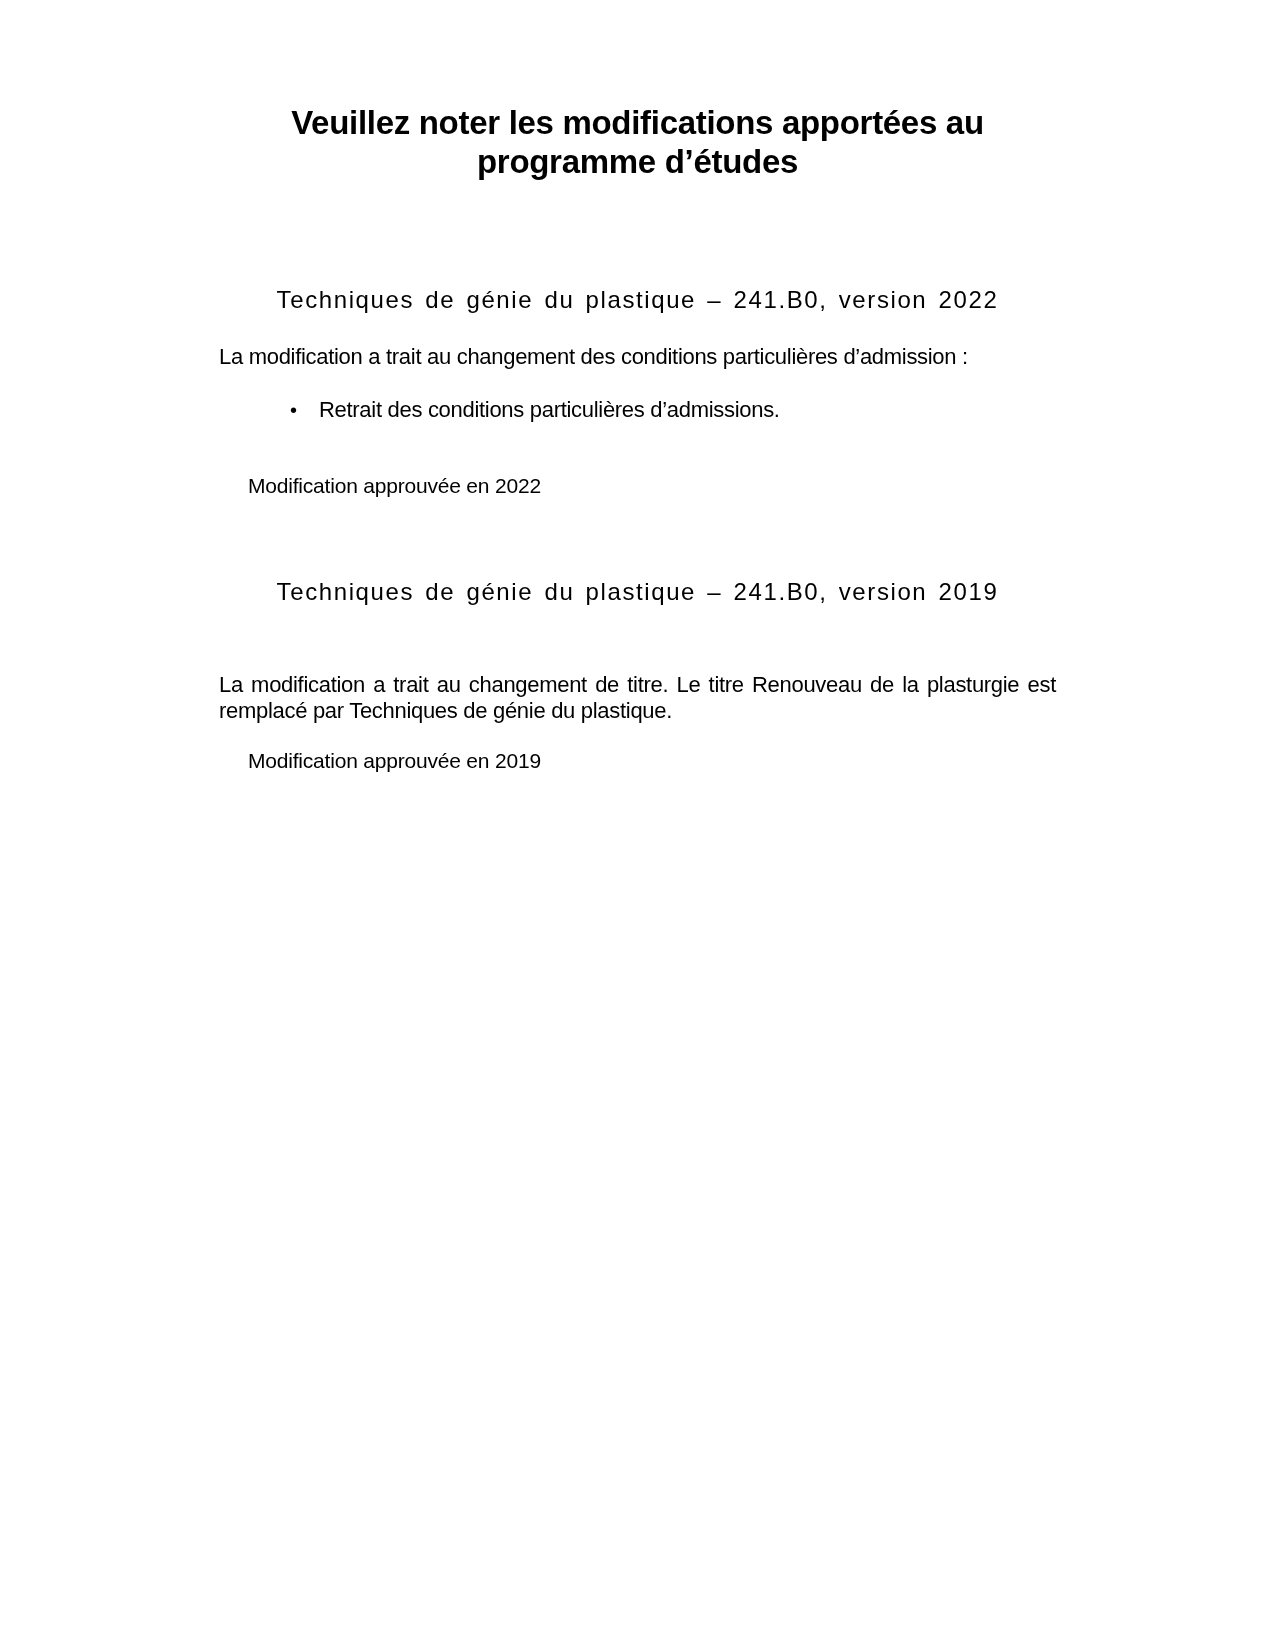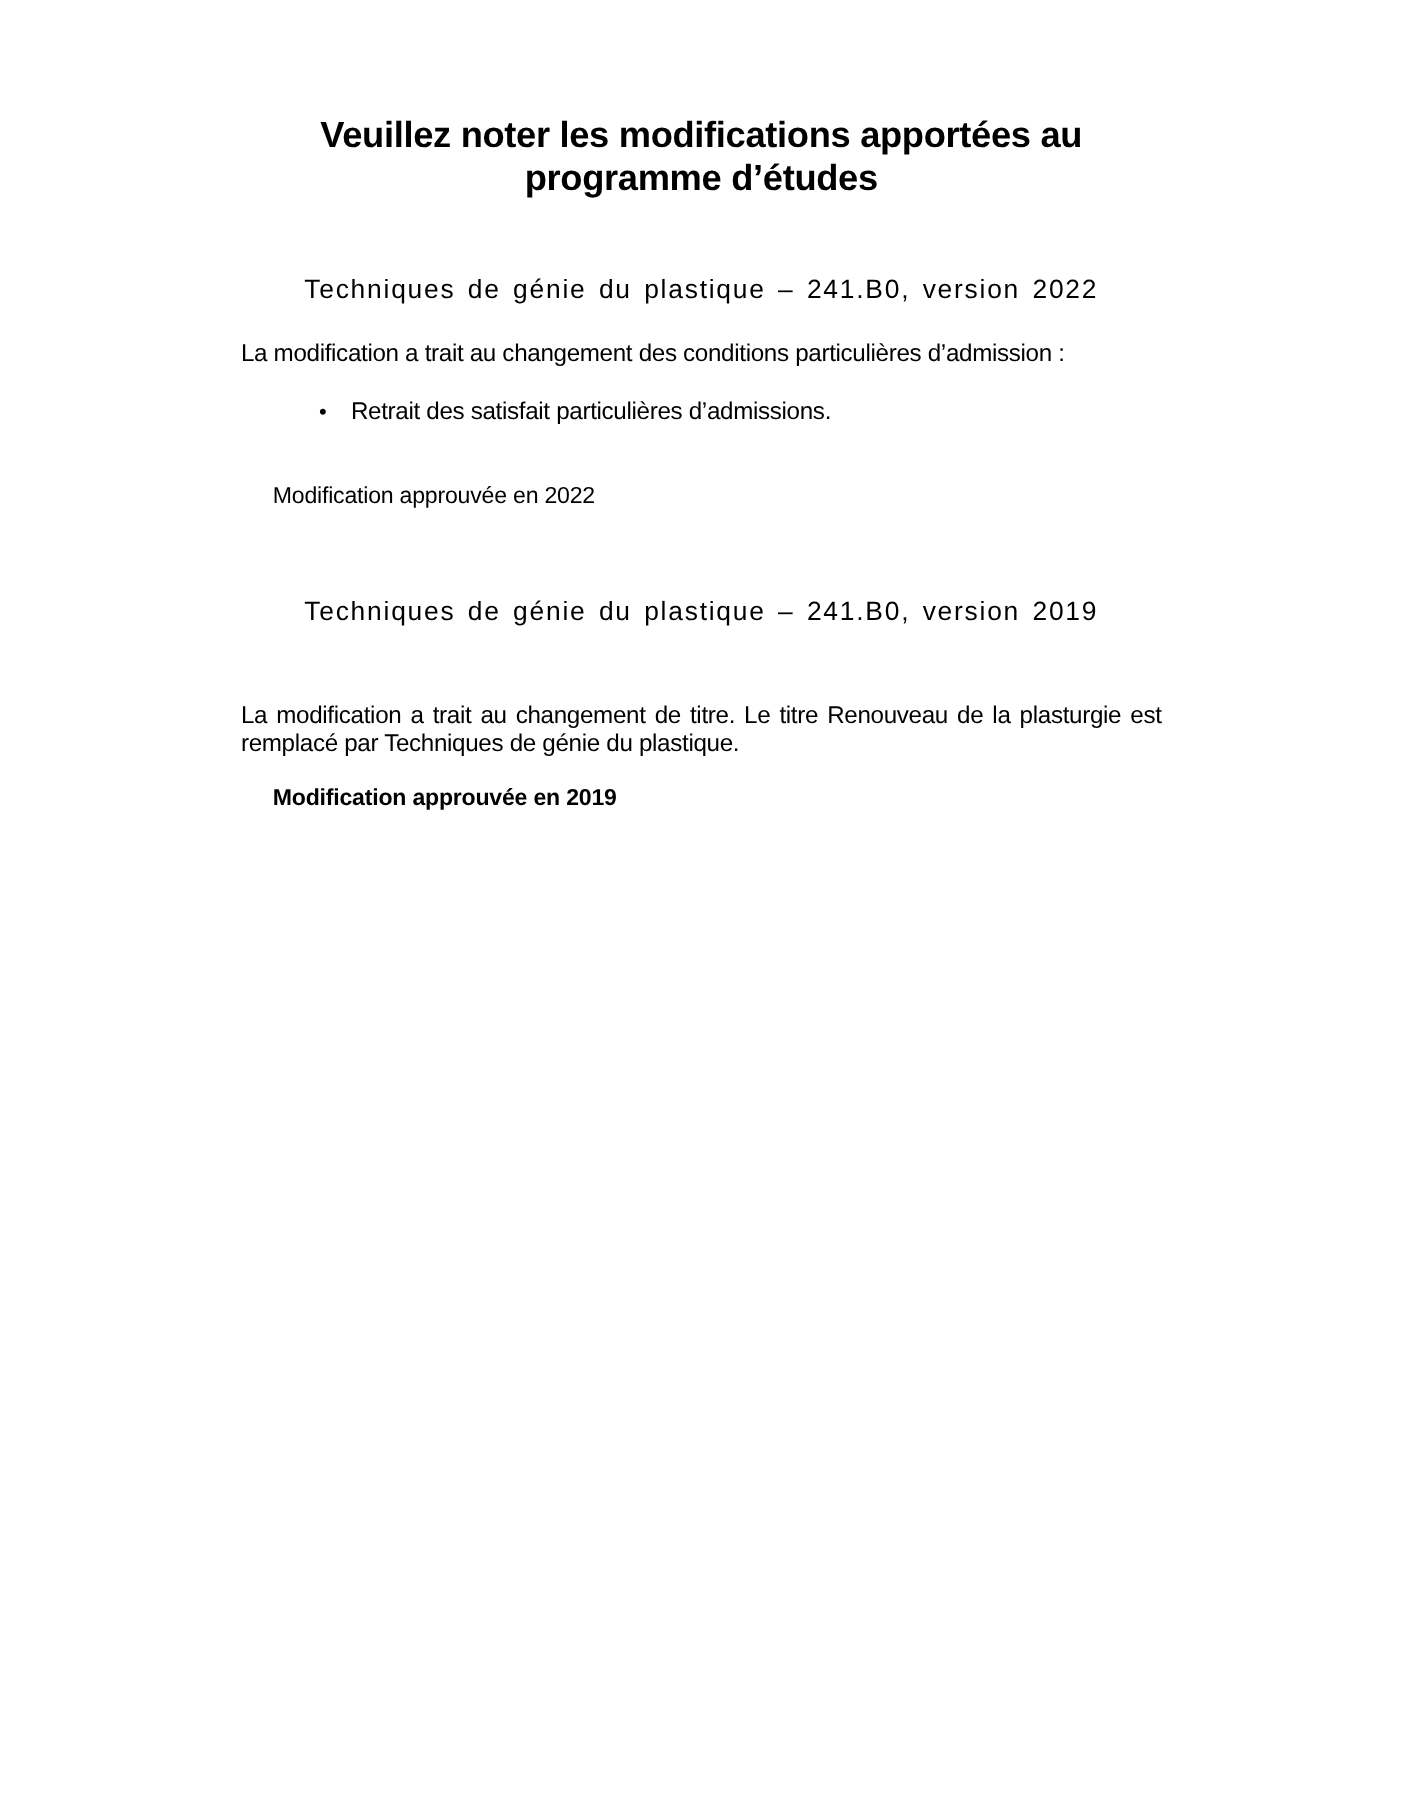--- a/index.html
+++ b/index.html
@@ -34,21 +34,21 @@
 
   
   .section-heading {
     font-size: 24px;
     font-weight: normal;
     text-align: center;
     letter-spacing: 1.6px;
     word-spacing: 3px;
   }
 
-  .heading-2022 { margin-top: 68px; }
+  .heading-2022 { margin-top: 104px; }
   .heading-2019 { margin-top: 80px; }
 
   .body-text {
     font-size: 22px;
     line-height: 26px;
     letter-spacing: -0.3px;
   }
 
   .justified {
     text-align: justify;
@@ -76,40 +76,40 @@
 
   .approval {
     font-size: 21px;
     line-height: 25px;
     letter-spacing: -0.2px;
     margin-left: 29px;
   }
 
   .approval-2022 { margin-top: 50px; }
   .para-2019     { margin-top: 66px; }
-  .approval-2019 { margin-top: 24px; font-weight: bold; }
+  .approval-2019 { margin-top: 24px; }
 </style>
 </head>
 <body>
 
 <div class="page">
   <div class="content">
 
     <h1 class="doc-title">Veuillez noter les modifications apportées au programme d’études</h1>
 
     <section>
       <h2 class="section-heading heading-2022">Techniques de génie du plastique – 241.B0, version 2022</h2>
 
       <p class="body-text intro-paragraph">La modification a trait au changement des conditions particulières d’admission :</p>
 
 
 
       <div class="bullet-item">
         <span class="bullet-marker">•</span>
-        <span class="bullet-text">Retrait des satisfait particulières d’admissions.</span>
+        <span class="bullet-text">Retrait des conditions particulières d’admissions.</span>
       </div>
 
       <p class="approval approval-2022">Modification approuvée en 2022</p>
     </section>
 
     <section>
       <h2 class="section-heading heading-2019">Techniques de génie du plastique – 241.B0, version 2019</h2>
 
       <p class="body-text justified para-2019">La modification a trait au changement de titre. Le titre Renouveau de la plasturgie est remplacé par Techniques de génie du plastique.</p>
 

